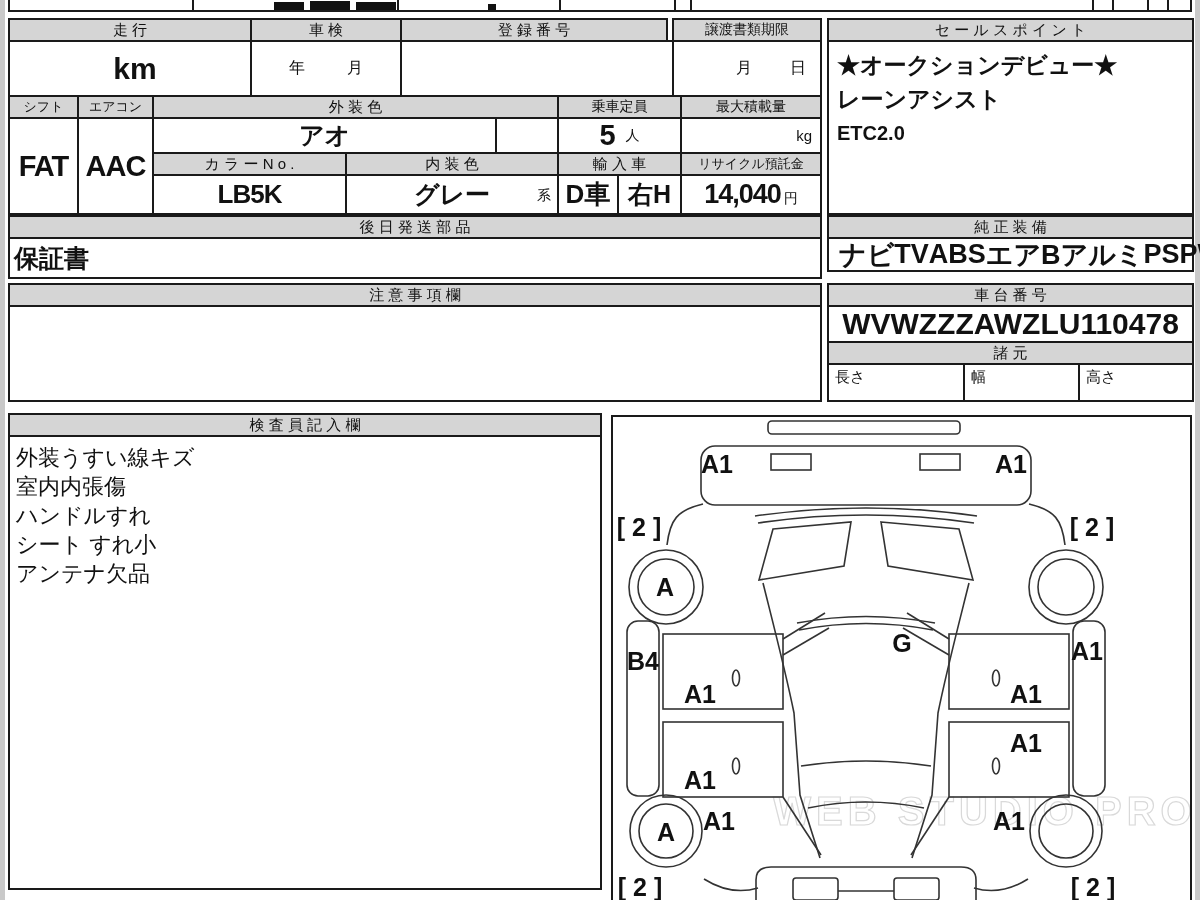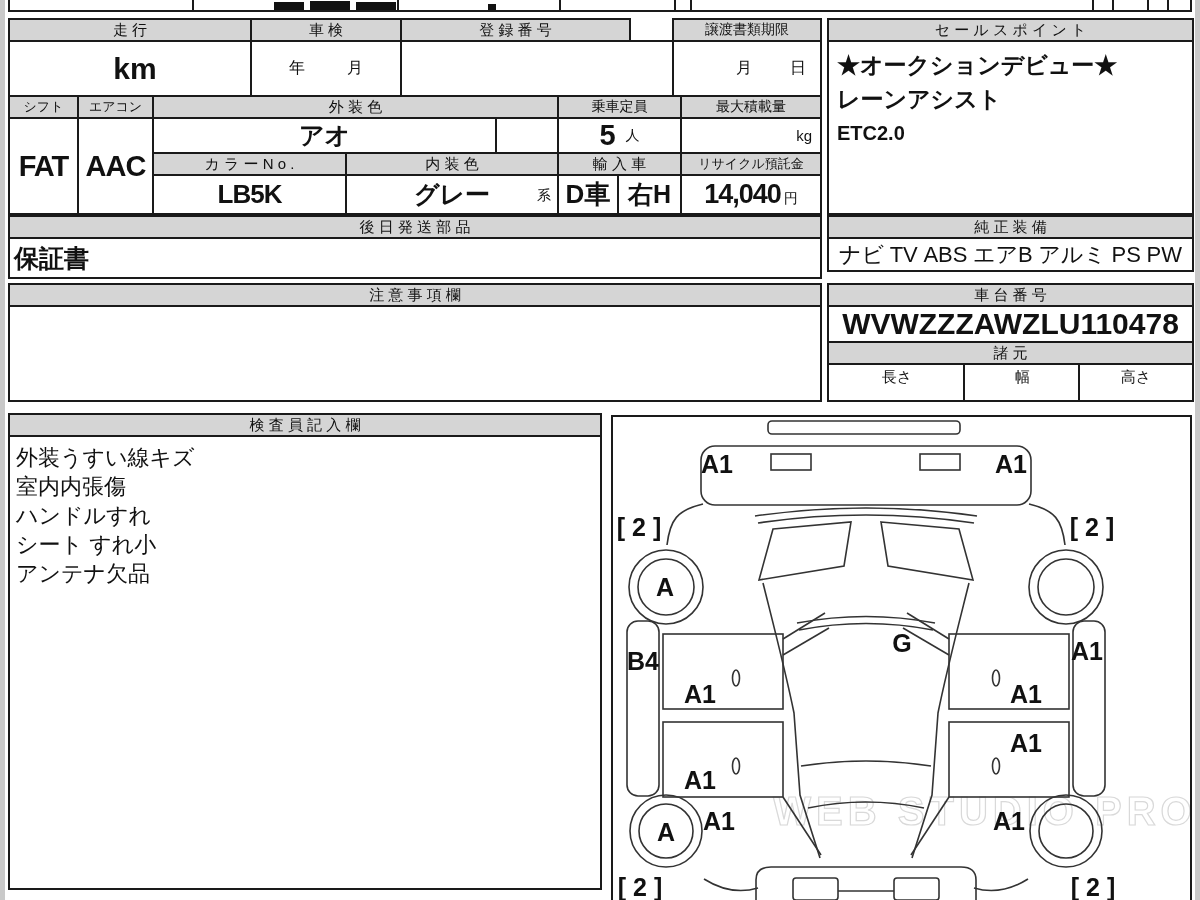--- a/index.html
+++ b/index.html
@@ -11,22 +11,22 @@
   .b{font-weight:bold}
   .small{font-size:14px}
   .vline{position:absolute;width:2px;background:#1a1a1a;top:0;height:100%}
   .blob{position:absolute;background:#111}
   .dlabel{position:absolute;transform:translate(-50%,-50%);font-weight:bold;font-size:25px;white-space:nowrap;color:#111}
   .bigval{font-weight:bold;font-size:36px;letter-spacing:-1px}
   .unit{font-weight:bold;font-size:30px;margin-left:10px}
   .salesline{font-weight:bold;font-size:23px;line-height:34px;white-space:nowrap}
   .salesline.etc{font-size:20px}
   .notesline{font-weight:normal;font-size:22px;line-height:29px;white-space:nowrap}
-  .equipitem{font-weight:normal;font-size:22px}
-  .speccell{align-items:flex-start;justify-content:center;padding:3px 6px;font-size:15px}
+  .equipitem{font-weight:bold;font-size:27px}
+  .speccell{align-items:flex-start;justify-content:flex-start;padding:3px 6px;font-size:15px}
   svg text{font-family:"Liberation Sans",sans-serif}
 </style>
 </head>
 <body>
 
 <div class="sheet"></div>
 
 <div class="c" style="left:8px;top:0;width:1184px;height:12px;border-top:none;justify-content:flex-start">
   <div class="vline" style="left:182px"></div>
   <div class="vline" style="left:387px"></div>
@@ -42,21 +42,21 @@
   <div class="blob" style="left:346px;top:2px;width:40px;height:8px"></div>
   <div class="blob" style="left:478px;top:4px;width:8px;height:6px"></div>
 </div>
 
 <div class="h" style="left:8px;top:18px;width:244px;height:24px">
     <span>走 行</span>
   </div>
 <div class="h" style="left:250px;top:18px;width:152px;height:24px">
     <span>車 検</span>
   </div>
-<div class="h" style="left:400px;top:18px;width:231px;height:24px">
+<div class="h" style="left:400px;top:18px;width:268px;height:24px">
     <span>登 録 番 号</span>
   </div>
 <div class="h" style="left:672px;top:18px;width:150px;height:24px;font-size:14px">
     <span>譲渡書類期限</span>
   </div>
 
 <div class="c" style="left:8px;top:40px;width:244px;height:57px">
   <span class="unit">km</span>
 </div>
 <div class="c" style="left:250px;top:40px;width:152px;height:57px;gap:42px;font-size:16px">

